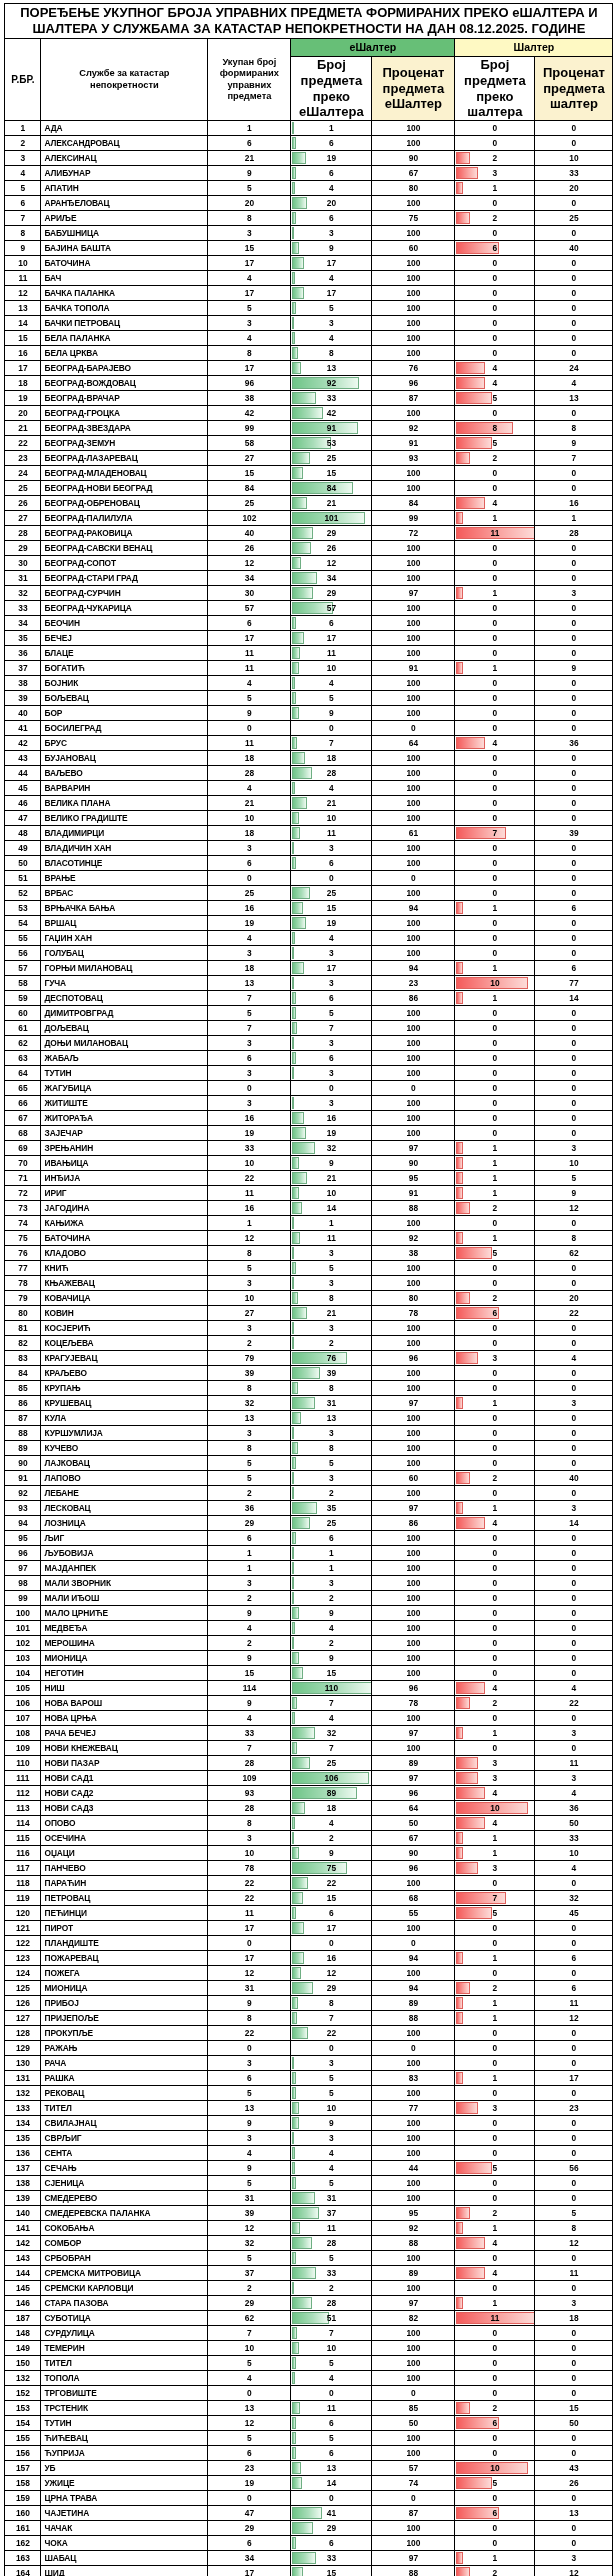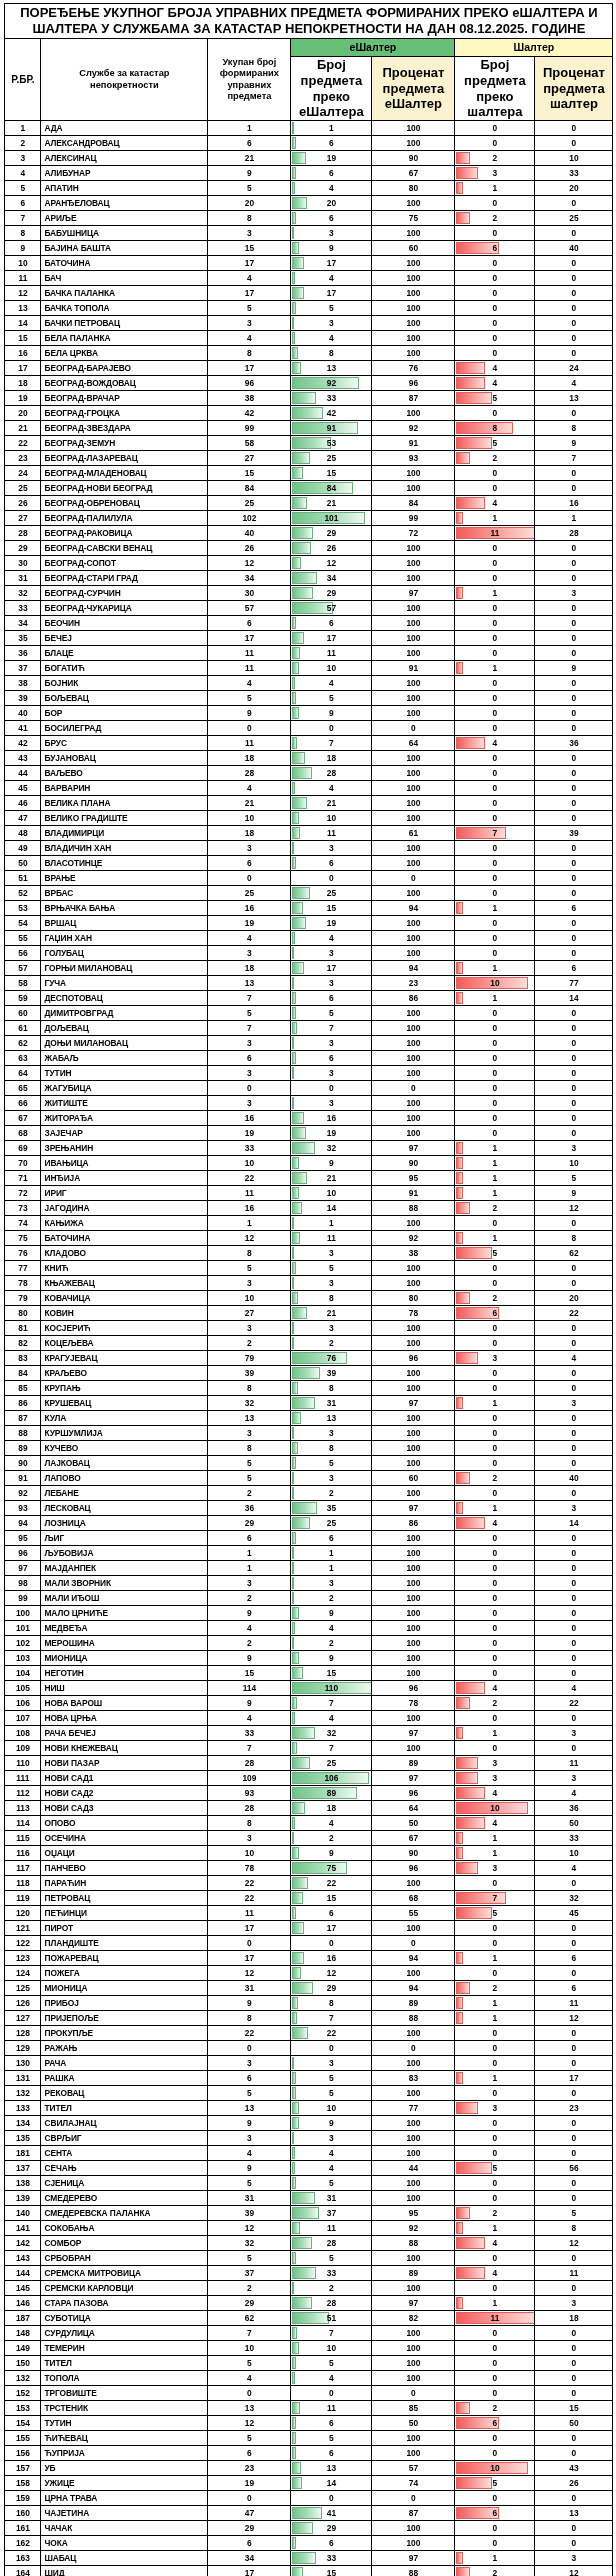--- a/index.html
+++ b/index.html
@@ -1279,21 +1279,21 @@
         <tr>
           <td class="rank">135</td>
           <td class="name">СВРЉИГ</td>
           <td class="num">3</td>
           <td class="num bar-cell"><div class="bar green" style="width: 2.72727%;"></div><span class="cv">3</span></td>
           <td class="num">100</td>
           <td class="num bar-cell"><span class="cv">0</span></td>
           <td class="num">0</td>
         </tr>
         <tr>
-          <td class="rank">181</td>
+          <td class="rank">136</td>
           <td class="name">СЕНТА</td>
           <td class="num">4</td>
           <td class="num bar-cell"><div class="bar green" style="width: 3.63636%;"></div><span class="cv">4</span></td>
           <td class="num">100</td>
           <td class="num bar-cell"><span class="cv">0</span></td>
           <td class="num">0</td>
         </tr>
         <tr>
           <td class="rank">137</td>
           <td class="name">СЕЧАЊ</td>

